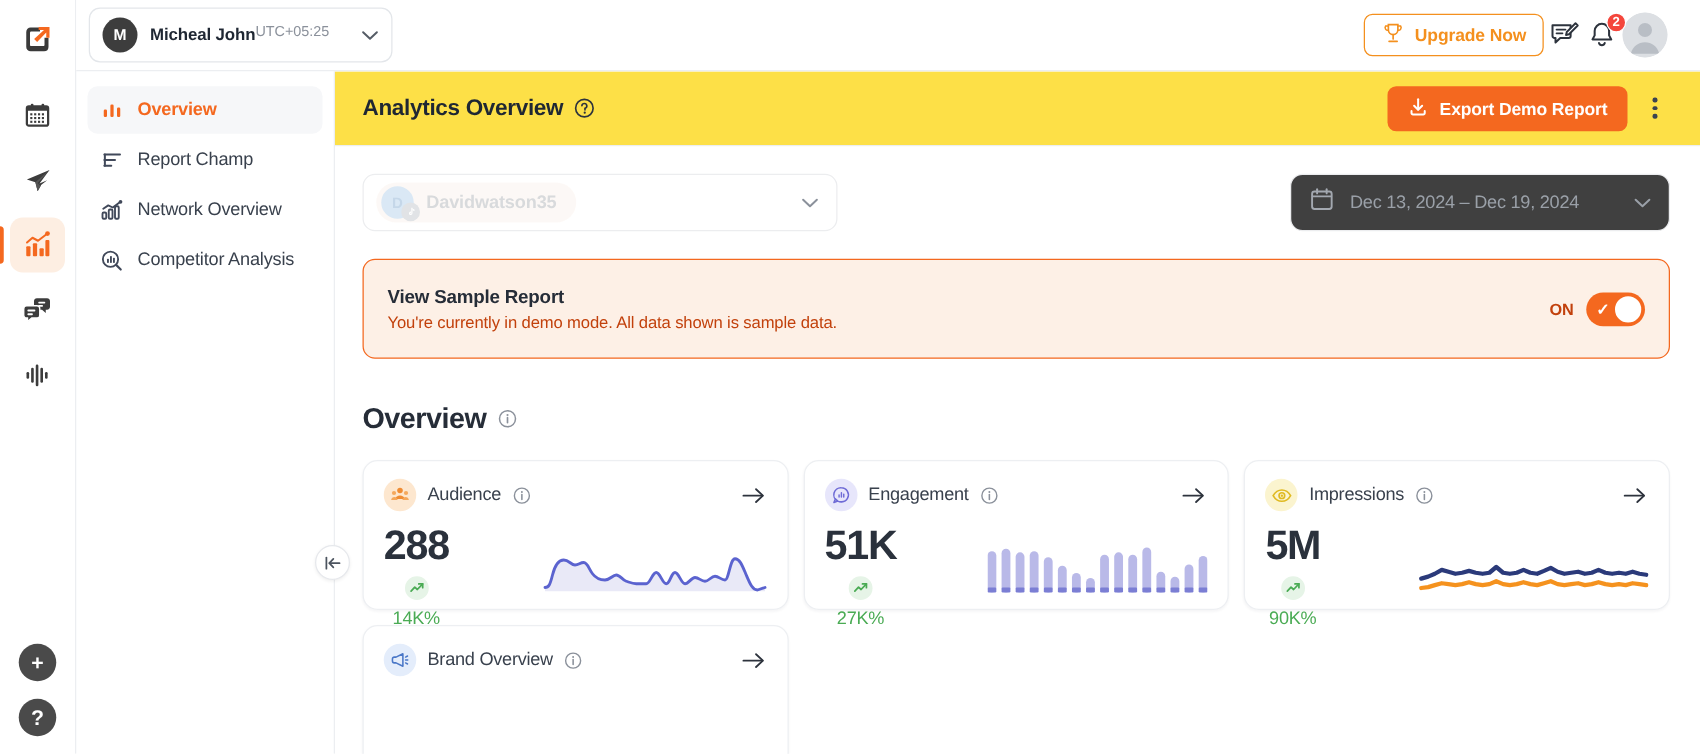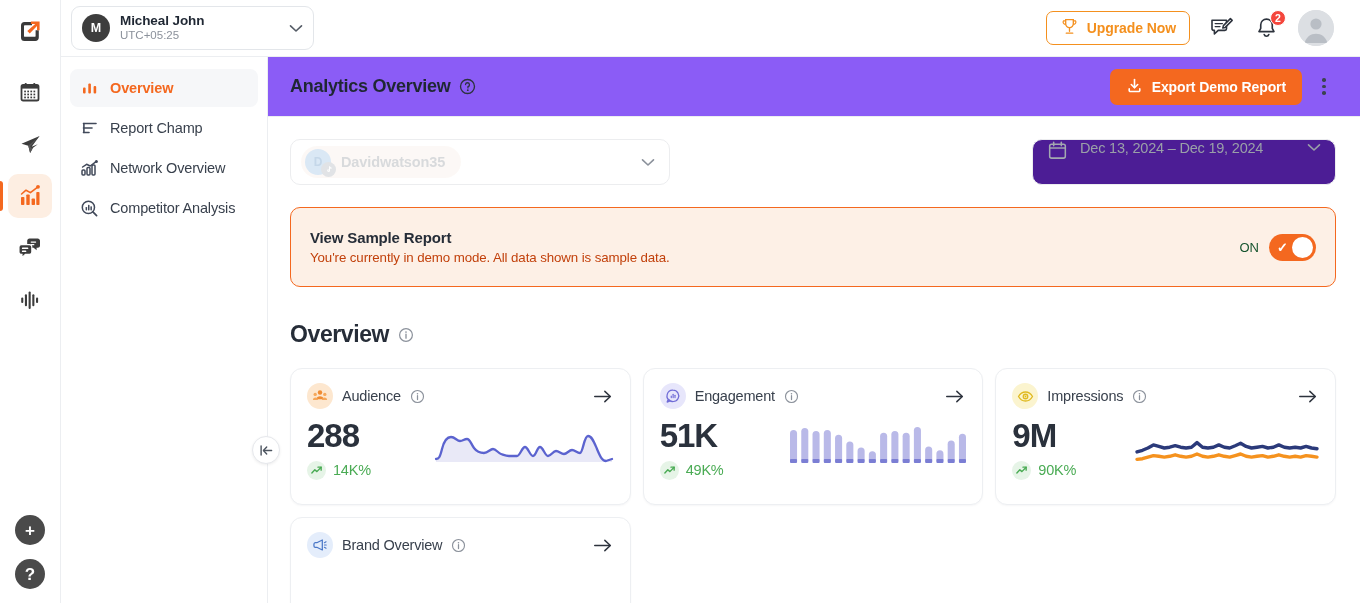--- a/index.html
+++ b/index.html
@@ -47,26 +47,26 @@
   .profile-card {
     display: flex; align-items: center; gap: 10px;
     border: 1px solid #e3e6ea; border-radius: 9px;
     height: 44px; width: 243px; padding: 0 10px; cursor: pointer; background: #fff;
   }
   .avatar-initial {
     width: 28px; height: 28px; border-radius: 50%; background: #3d3d3d; color: #fff;
     display: flex; align-items: center; justify-content: center;
     font-size: 12.5px; font-weight: 700; flex: 0 0 28px;
   }
-  .profile-texts { display: flex; flex-direction: column; line-height: 1.18; flex: 1; }
+  .profile-texts { display: flex; flex-direction: row; line-height: 1.18; flex: 1; }
   .profile-name { font-size: 13.5px; font-weight: 700; color: #1f2733; letter-spacing: -.1px; }
   .profile-tz { font-size: 11.5px; color: #8b919b; }
   .chev { color: #666d78; font-size: 13px; }
 
-  .header-right { margin-left: auto; display: flex; align-items: center; gap: 19px; padding-right: 16px; }
+  .header-right { margin-left: auto; display: flex; align-items: center; gap: 4px; padding-right: 16px; }
   .upgrade-btn {
     display: flex; align-items: center; gap: 8px;
     border: 1.4px solid #f4901e; color: #f4901e; background: #fff;
     border-radius: 7px; height: 34px; padding: 0 13px;
     font-size: 14px; font-weight: 700; cursor: pointer; letter-spacing: -.1px;
   }
   .hdr-icon { cursor: pointer; display: flex; align-items: center; position: relative; }
   .badge {
     position: absolute; top: -6px; right: -7px; background: #f4463c; color: #fff;
     border-radius: 50%; min-width: 16px; height: 16px; font-size: 10.5px; font-weight: 700;
@@ -92,21 +92,21 @@
     display: flex; align-items: center; justify-content: center;
     font-size: 12px; color: #4c545f; cursor: pointer; z-index: 20;
     box-shadow: 0 1px 3px rgba(0,0,0,.07);
   }
 
   
   .main { flex: 1; height: 603px; margin-top: 57px; display: flex; flex-direction: column;
     background: #fff; overflow: hidden; }
   .main-header {
     height: 60px; display: flex; align-items: center; padding: 0 24px 0 22px;
-    border-bottom: 1px solid #eceef1; flex: 0 0 60px; background: #8b5cf6;
+    border-bottom: 1px solid #eceef1; flex: 0 0 60px; background: #fde047;
   }
   .page-title { font-size: 18px; font-weight: 700; color: #1f2733; letter-spacing: -.25px; }
   .help-ic { margin-left: 8px; display: flex; }
   .mh-right { margin-left: auto; display: flex; align-items: center; gap: 10px; }
   .export-btn {
     display: flex; align-items: center; gap: 9px; background: #f4681f; color: #fff;
     border: none; border-radius: 7px; height: 36px; padding: 0 16px;
     font-size: 14px; font-weight: 700; cursor: pointer; letter-spacing: -.1px;
     font-family: "Liberation Sans", sans-serif;
   }
@@ -126,60 +126,60 @@
   .acct-av { position: relative; width: 26px; height: 26px; flex: 0 0 26px; }
   .acct-av-c { width: 26px; height: 26px; border-radius: 50%; background: #bcd6ee; color:#96b8d8;
     display: flex; align-items: center; justify-content: center; font-size: 12px; font-weight: 700; }
   .acct-badge { position: absolute; right: -5px; bottom: -2px; width: 15px; height: 15px;
     border-radius: 50%; background: #c9cdd2; display: flex; align-items: center; justify-content: center; }
   .acct-name { font-size: 14.5px; font-weight: 700; color: #b9bcc1; letter-spacing: -.1px; }
   .acct-chev { margin-left: auto; color: #8b919b; font-size: 13px; }
 
   .date-select {
     margin-left: auto; width: 304px; height: 46px; border: 1px solid #ecedef; border-radius: 10px;
-    display: flex; align-items: flex-start; gap: 12px; padding: 0 14px; cursor: pointer; background: #4c1d95;
+    display: flex; align-items: center; gap: 12px; padding: 0 14px; cursor: pointer; background: #404040;
   }
   .date-text { font-size: 14.5px; color: #9aa0a8; letter-spacing: -.2px; }
   .date-chev { margin-left: auto; color: #9aa0a8; font-size: 13px; }
 
   .banner {
     margin-top: 22px; height: 80px; border: 1.4px solid #f4681f; background: #fdf0e6;
     border-radius: 10px; display: flex; align-items: center; padding: 0 19px;
   }
   .banner-title { font-size: 15px; font-weight: 700; color: #262d38; letter-spacing: -.15px; }
   .banner-sub { font-size: 13.3px; color: #c2410c; margin-top: 4px; letter-spacing: -.1px; }
   .toggle-wrap { margin-left: auto; display: flex; align-items: center; gap: 10px; }
-  .toggle-label { font-size: 13px; font-weight: 400; color: #14532d; }
+  .toggle-label { font-size: 13px; font-weight: 700; color: #c2410c; }
   .toggle {
     width: 47px; height: 27px; border-radius: 14px; background: #f4681f;
     display: flex; align-items: center; justify-content: flex-end; padding: 0 3px; cursor: pointer;
     position: relative;
   }
   .toggle .knob { width: 21px; height: 21px; border-radius: 50%; background: #fff; }
   .toggle .tick { position: absolute; left: 8px; color: #fff; font-size: 13px; font-weight: 700; }
 
   .section-title-row { margin-top: 34px; display: flex; align-items: center; gap: 9px; }
   .section-title { font-size: 23px; font-weight: 700; color: #262d38; letter-spacing: -.4px; }
 
   .cards { margin-top: 20px; display: grid; grid-template-columns: repeat(3, 1fr); gap: 12px; }
   .card {
     background: #fff; border: 1px solid #edeff2; border-radius: 12px;
-    height: 137px; padding: 14px 16px 0 16px; position: relative;
+    height: 120px; padding: 14px 16px 0 16px; position: relative;
     box-shadow: 0 1px 2px rgba(16,24,40,.04);
   }
   .card-head { display: flex; align-items: center; gap: 9px; }
   .card-ic { width: 26px; height: 26px; border-radius: 50%;
     display: flex; align-items: center; justify-content: center; flex: 0 0 26px; }
   .card-title { font-size: 14.5px; color: #39414d; letter-spacing: -.2px; }
   .card-arrow { margin-left: auto; cursor: pointer; display: flex; }
   .card-body { display: flex; align-items: center; margin-top: 10px; }
   .card-left { display: flex; flex-direction: column; }
   .card-value { font-size: 33px; font-weight: 700; color: #2a313c; letter-spacing: -1px; line-height: 1.05; }
   .card-delta { margin-top: 7px; display: flex; align-items: center; gap: 7px;
-    font-size: 14.5px; color: #4aab54; letter-spacing: -.2px; }
+    font-size: 14.5px; color: #4aab54; letter-spacing: -.2px; flex-direction: column; }
   .delta-ic { width: 19px; height: 19px; border-radius: 50%; background: #e6f4e7;
     display: flex; align-items: center; justify-content: center; flex: 0 0 19px; }
   .spark { margin-left: auto; margin-bottom: 6px; }
 
   .card-wide { grid-column: 1 / 2; }
   .info-ic { display: flex; cursor: pointer; }
 </style>
 </head>
 <body>
 
@@ -556,21 +556,21 @@
           <div class="card-body">
             <div class="card-left">
               <span class="card-value">51K</span>
               <span class="card-delta">
                 <span class="delta-ic">
                   <svg width="13" height="13" viewBox="0 0 14 14">
                     <polyline points="2,9.6 5.2,6.2 7.4,8.2 12,3.4" fill="none" stroke="#4aab54" stroke-width="1.5" stroke-linecap="round" stroke-linejoin="round"></polyline>
                     <polyline points="8.6,3.4 12,3.4 12,6.6" fill="none" stroke="#4aab54" stroke-width="1.5" stroke-linecap="round" stroke-linejoin="round"></polyline>
                   </svg>
                 </span>
-                <span>49K%</span>
+                <span>27K%</span>
               </span>
             </div>
             <span class="spark">
               <svg width="176" height="42" viewBox="0 0 176 42" id="engBars">
                   <rect x="0.00" y="6.92" width="7.06" height="33.08" rx="3.53" fill="#b9b9e8"></rect>
                   <rect x="0.00" y="36.00" width="7.06" height="4" rx="1" fill="#7b7ed4"></rect>
                   <rect x="11.26" y="4.97" width="7.06" height="35.03" rx="3.53" fill="#b9b9e8"></rect>
                   <rect x="11.26" y="36.00" width="7.06" height="4" rx="1" fill="#7b7ed4"></rect>
                   <rect x="22.52" y="7.89" width="7.06" height="32.11" rx="3.53" fill="#b9b9e8"></rect>
                   <rect x="22.52" y="36.00" width="7.06" height="4" rx="1" fill="#7b7ed4"></rect>
@@ -624,21 +624,21 @@
             </span>
             <span class="card-arrow">
               <svg width="22" height="17" viewBox="0 0 24 18">
                 <line x1="3" y1="9" x2="19.5" y2="9" stroke="#2d333d" stroke-width="1.6" stroke-linecap="round"></line>
                 <polyline points="14,3.4 20,9 14,14.6" fill="none" stroke="#2d333d" stroke-width="1.6" stroke-linecap="round" stroke-linejoin="round"></polyline>
               </svg>
             </span>
           </div>
           <div class="card-body">
             <div class="card-left">
-              <span class="card-value">9M</span>
+              <span class="card-value">5M</span>
               <span class="card-delta">
                 <span class="delta-ic">
                   <svg width="13" height="13" viewBox="0 0 14 14">
                     <polyline points="2,9.6 5.2,6.2 7.4,8.2 12,3.4" fill="none" stroke="#4aab54" stroke-width="1.5" stroke-linecap="round" stroke-linejoin="round"></polyline>
                     <polyline points="8.6,3.4 12,3.4 12,6.6" fill="none" stroke="#4aab54" stroke-width="1.5" stroke-linecap="round" stroke-linejoin="round"></polyline>
                   </svg>
                 </span>
                 <span>90K%</span>
               </span>
             </div>

